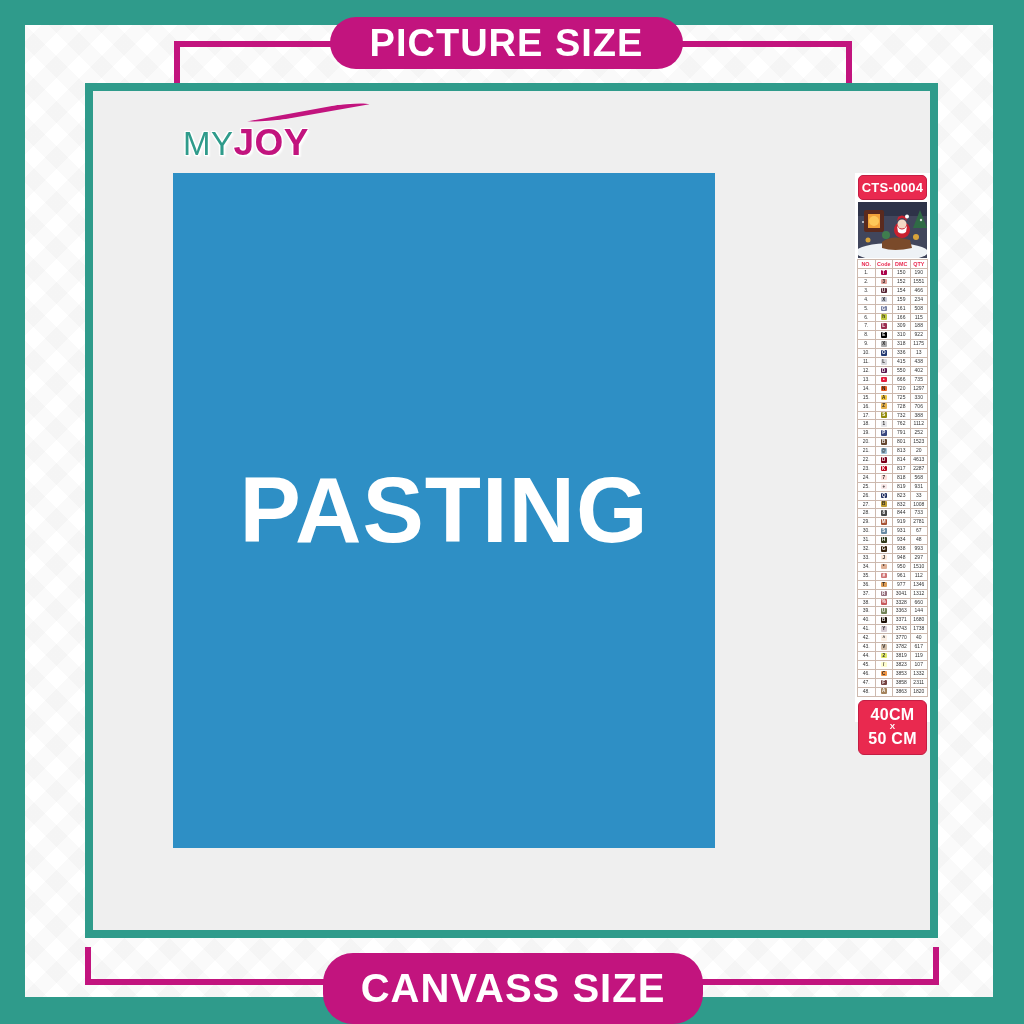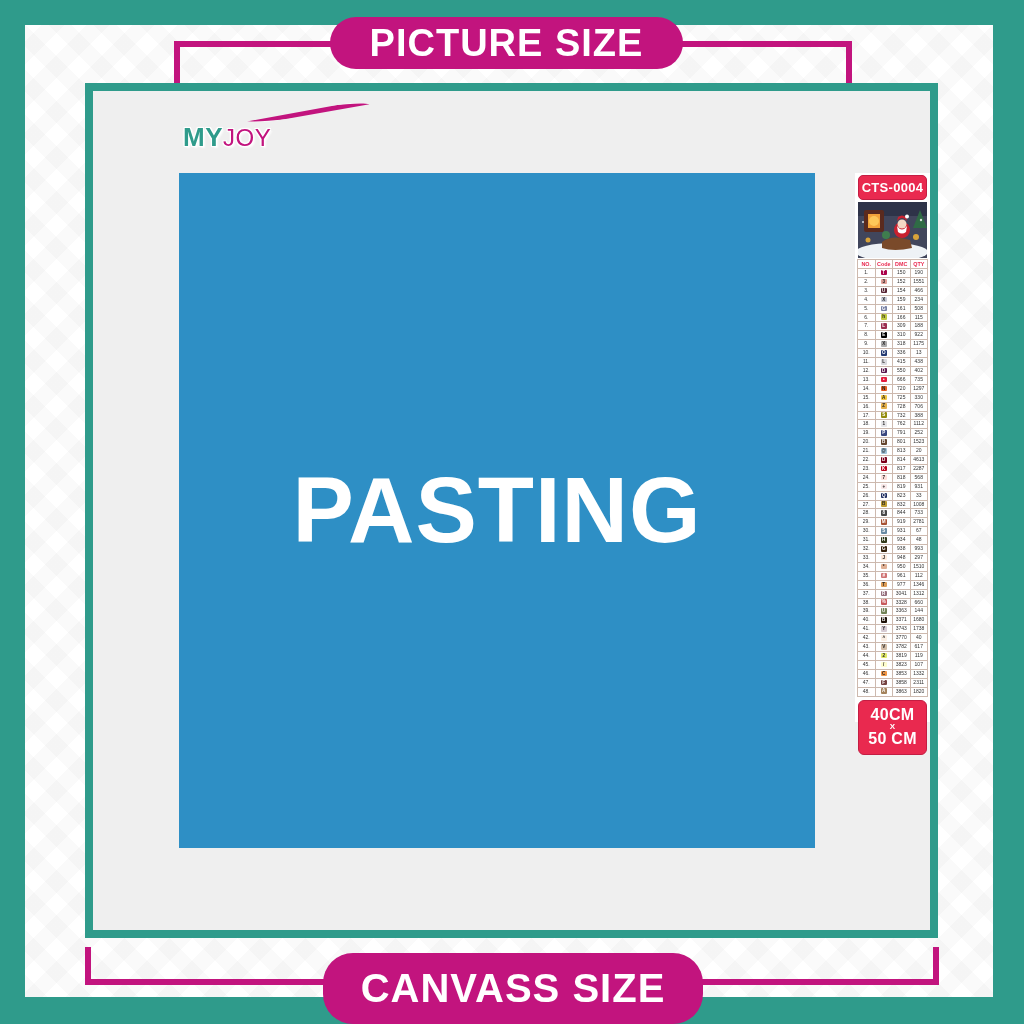--- a/index.html
+++ b/index.html
@@ -28,29 +28,29 @@
   
   .pill{position:absolute;background:#C2147E;border-radius:30px;display:flex;align-items:center;justify-content:center;
     color:#fff;font-weight:800;font-size:40px;letter-spacing:1px;white-space:nowrap;}
   .pill-top{left:330px;top:17px;width:353px;height:52px;font-size:38px;}
   .pill-bottom{left:323px;top:953px;width:380px;height:71px;}
 
   
   .logo{position:absolute;left:183px;top:100px;width:200px;height:72px;}
   .logo .row{position:absolute;left:0;top:22px;display:flex;align-items:baseline;
     text-shadow:0 0 3px #fff,0 0 3px #fff,1px 1px 0 #fff,-1px -1px 0 #fff,1px -1px 0 #fff,-1px 1px 0 #fff,2px 2px 2px rgba(255,255,255,.9);}
-  .logo .w-my{color:#2F9B8B;font-weight:700;font-size:26px;letter-spacing:.5px;text-align:center;}
+  .logo .w-my{color:#2F9B8B;font-weight:400;font-size:33px;letter-spacing:.5px;text-align:center;}
   .logo .w-craft{color:#2F9B8B;font-family:"DejaVu Serif",serif;font-style:italic;font-weight:700;font-size:44px;margin:0 -2px 0 2px;position:relative;top:2px;}
-  .logo .w-joy{color:#C2147E;font-weight:400;font-size:24px;letter-spacing:.5px;}
+  .logo .w-joy{color:#C2147E;font-weight:700;font-size:37px;letter-spacing:.5px;}
   .logo .swoosh{position:absolute;left:62px;top:8px;width:125px;height:9px;background:#C2147E;border-radius:60% 100% 60% 100%;
     transform:rotate(-8deg);clip-path:polygon(0 55%,100% 0,100% 55%,8% 100%);
     box-shadow:0 0 0 1px rgba(255,255,255,.6);}
 
   
-  .blue-square{position:absolute;left:179px;top:173px;width:636px;height:675px;background:#2E8FC5;
+  .blue-square{position:absolute;left:173px;top:173px;width:542px;height:675px;background:#2E8FC5;
     display:flex;flex-direction:column;align-items:center;justify-content:center;}
   .pasting{color:#fff;font-weight:800;font-size:92px;line-height:.93;letter-spacing:1px;text-align:center;}
 
   
   .sidebar{position:absolute;left:855px;top:173px;width:75px;height:549px;background:#fff;box-sizing:border-box;padding:2px 2px 0 2px;}
   .sku-box{margin:0 1px;height:23px;background:#E9294F;border:1px solid #c41d43;border-radius:5px;
     display:flex;align-items:center;justify-content:center;color:#fff;font-weight:800;font-size:13px;letter-spacing:.3px;}
   .thumb{display:block;margin:2px auto 1px auto;width:69px;height:56px;}
 
   table.codes{border-collapse:collapse;width:71px;margin:0 auto;table-layout:fixed;}

